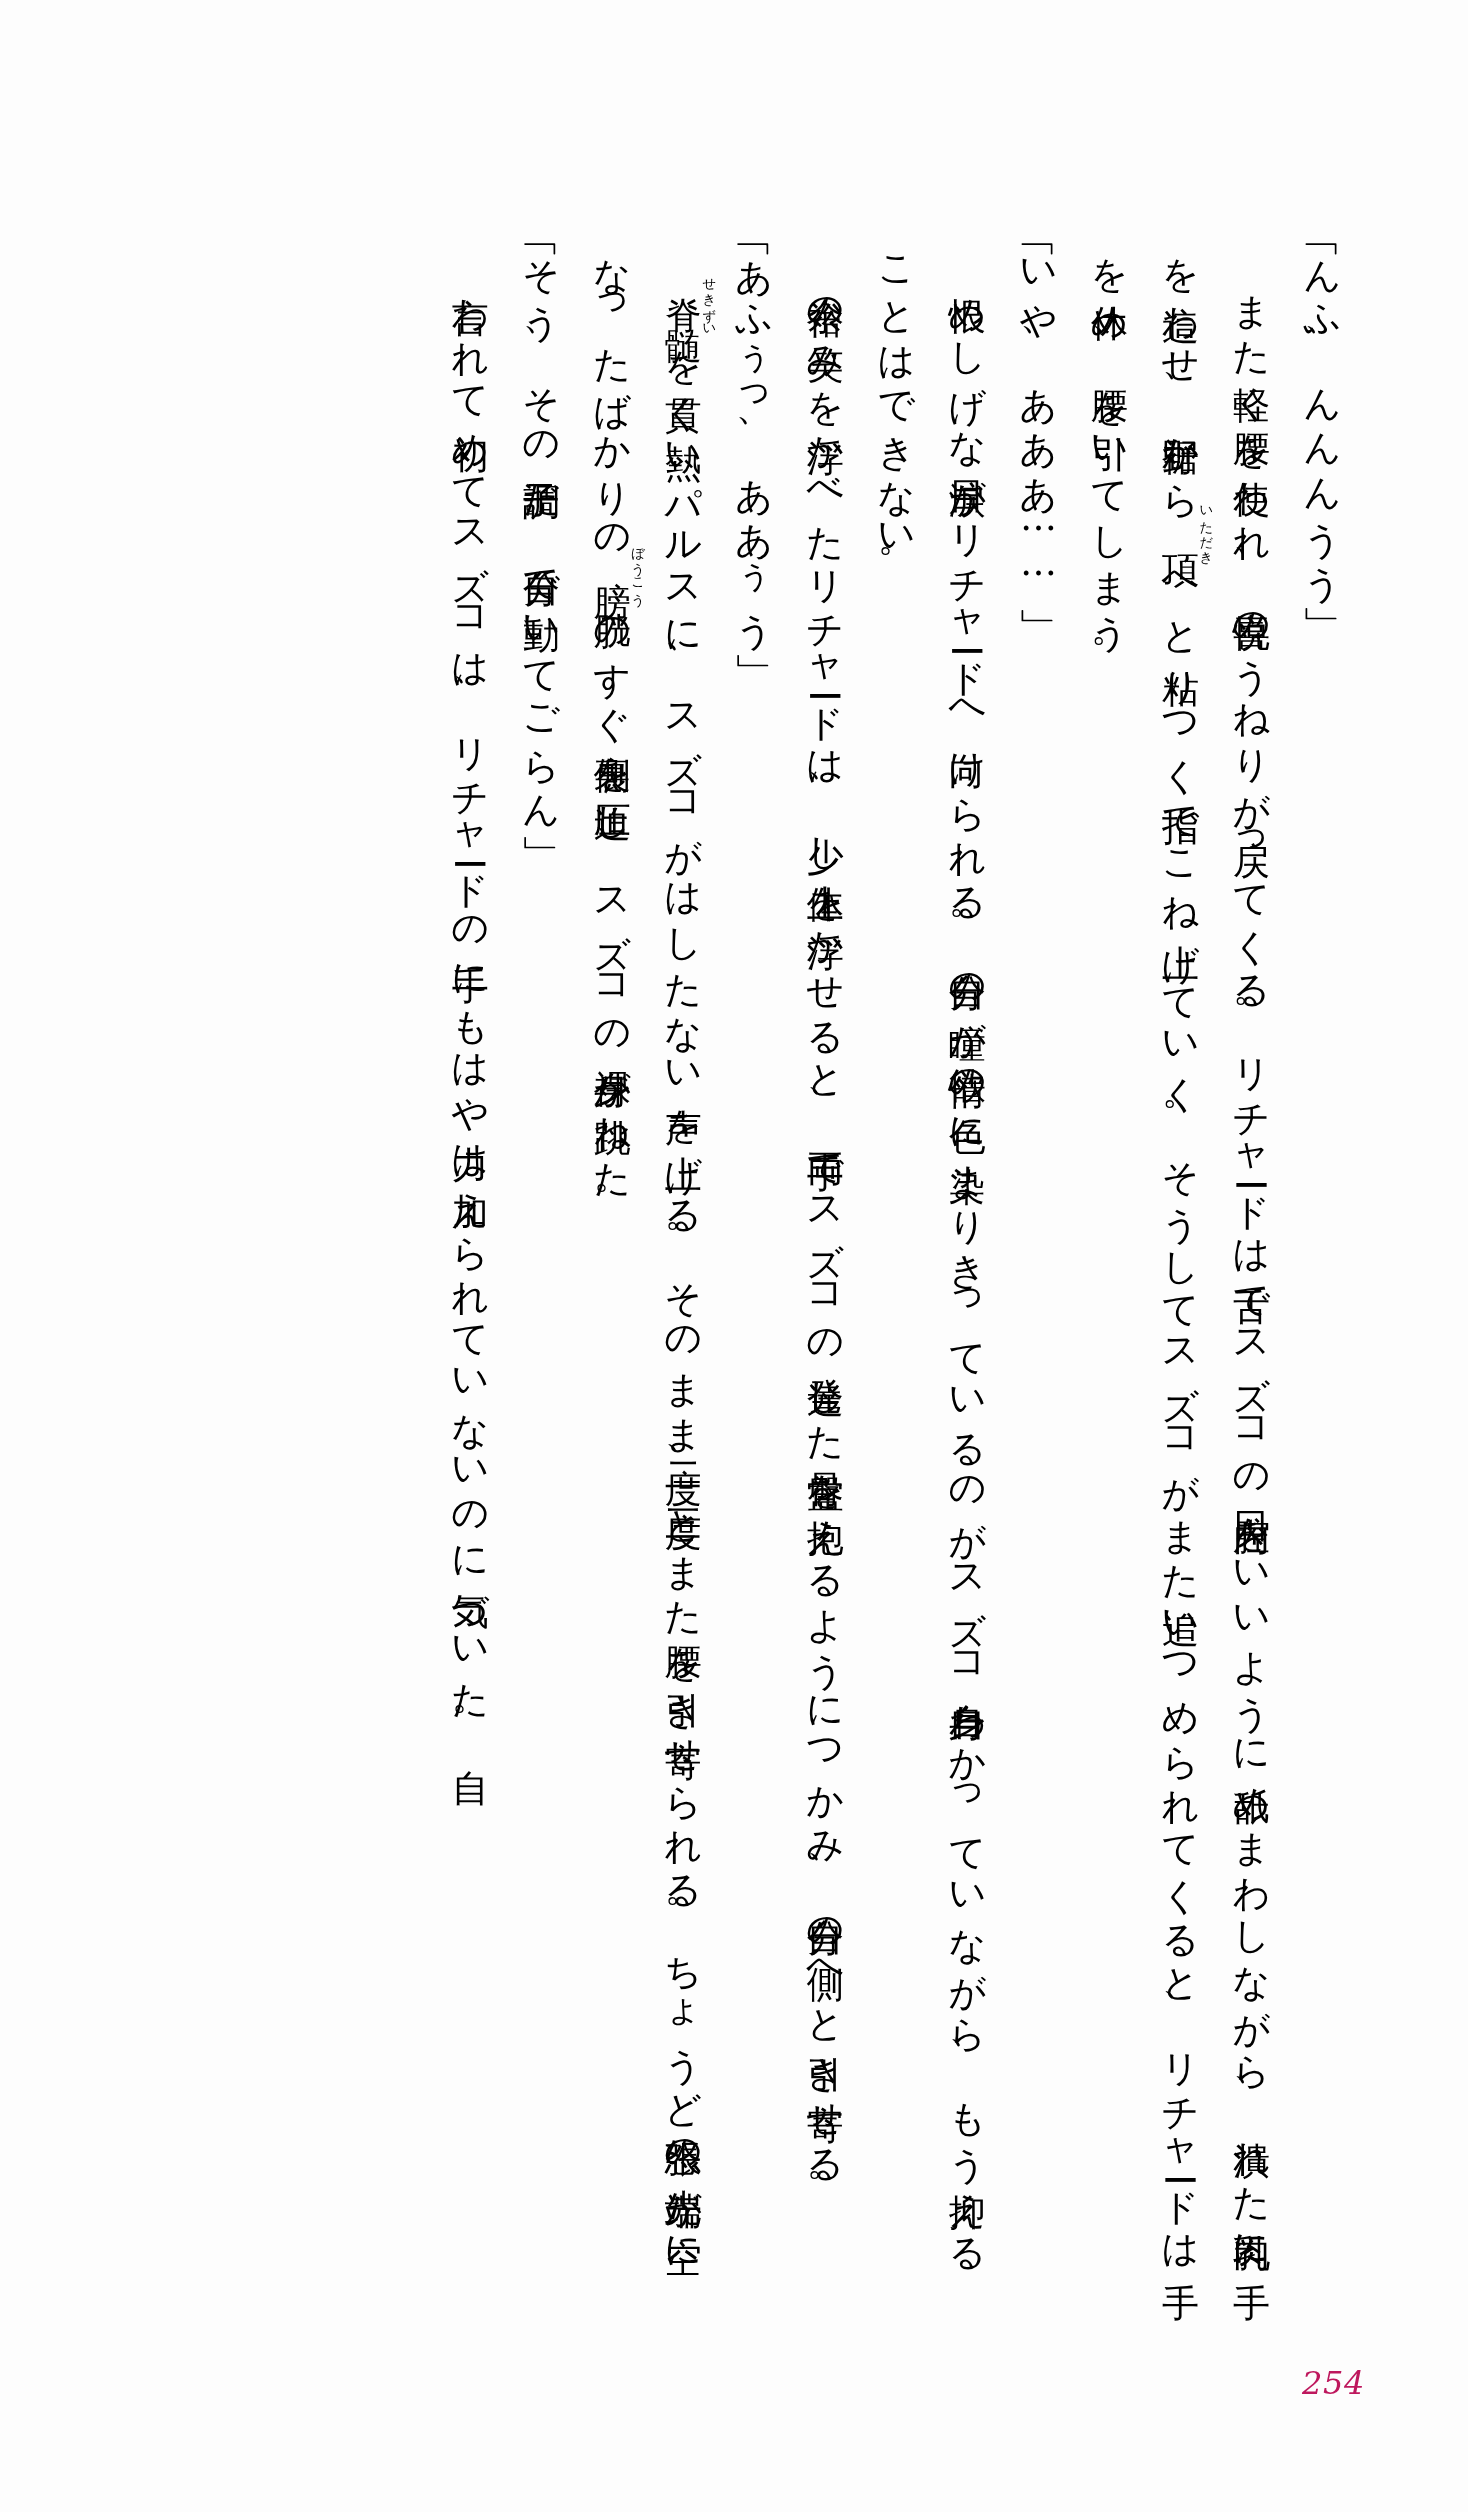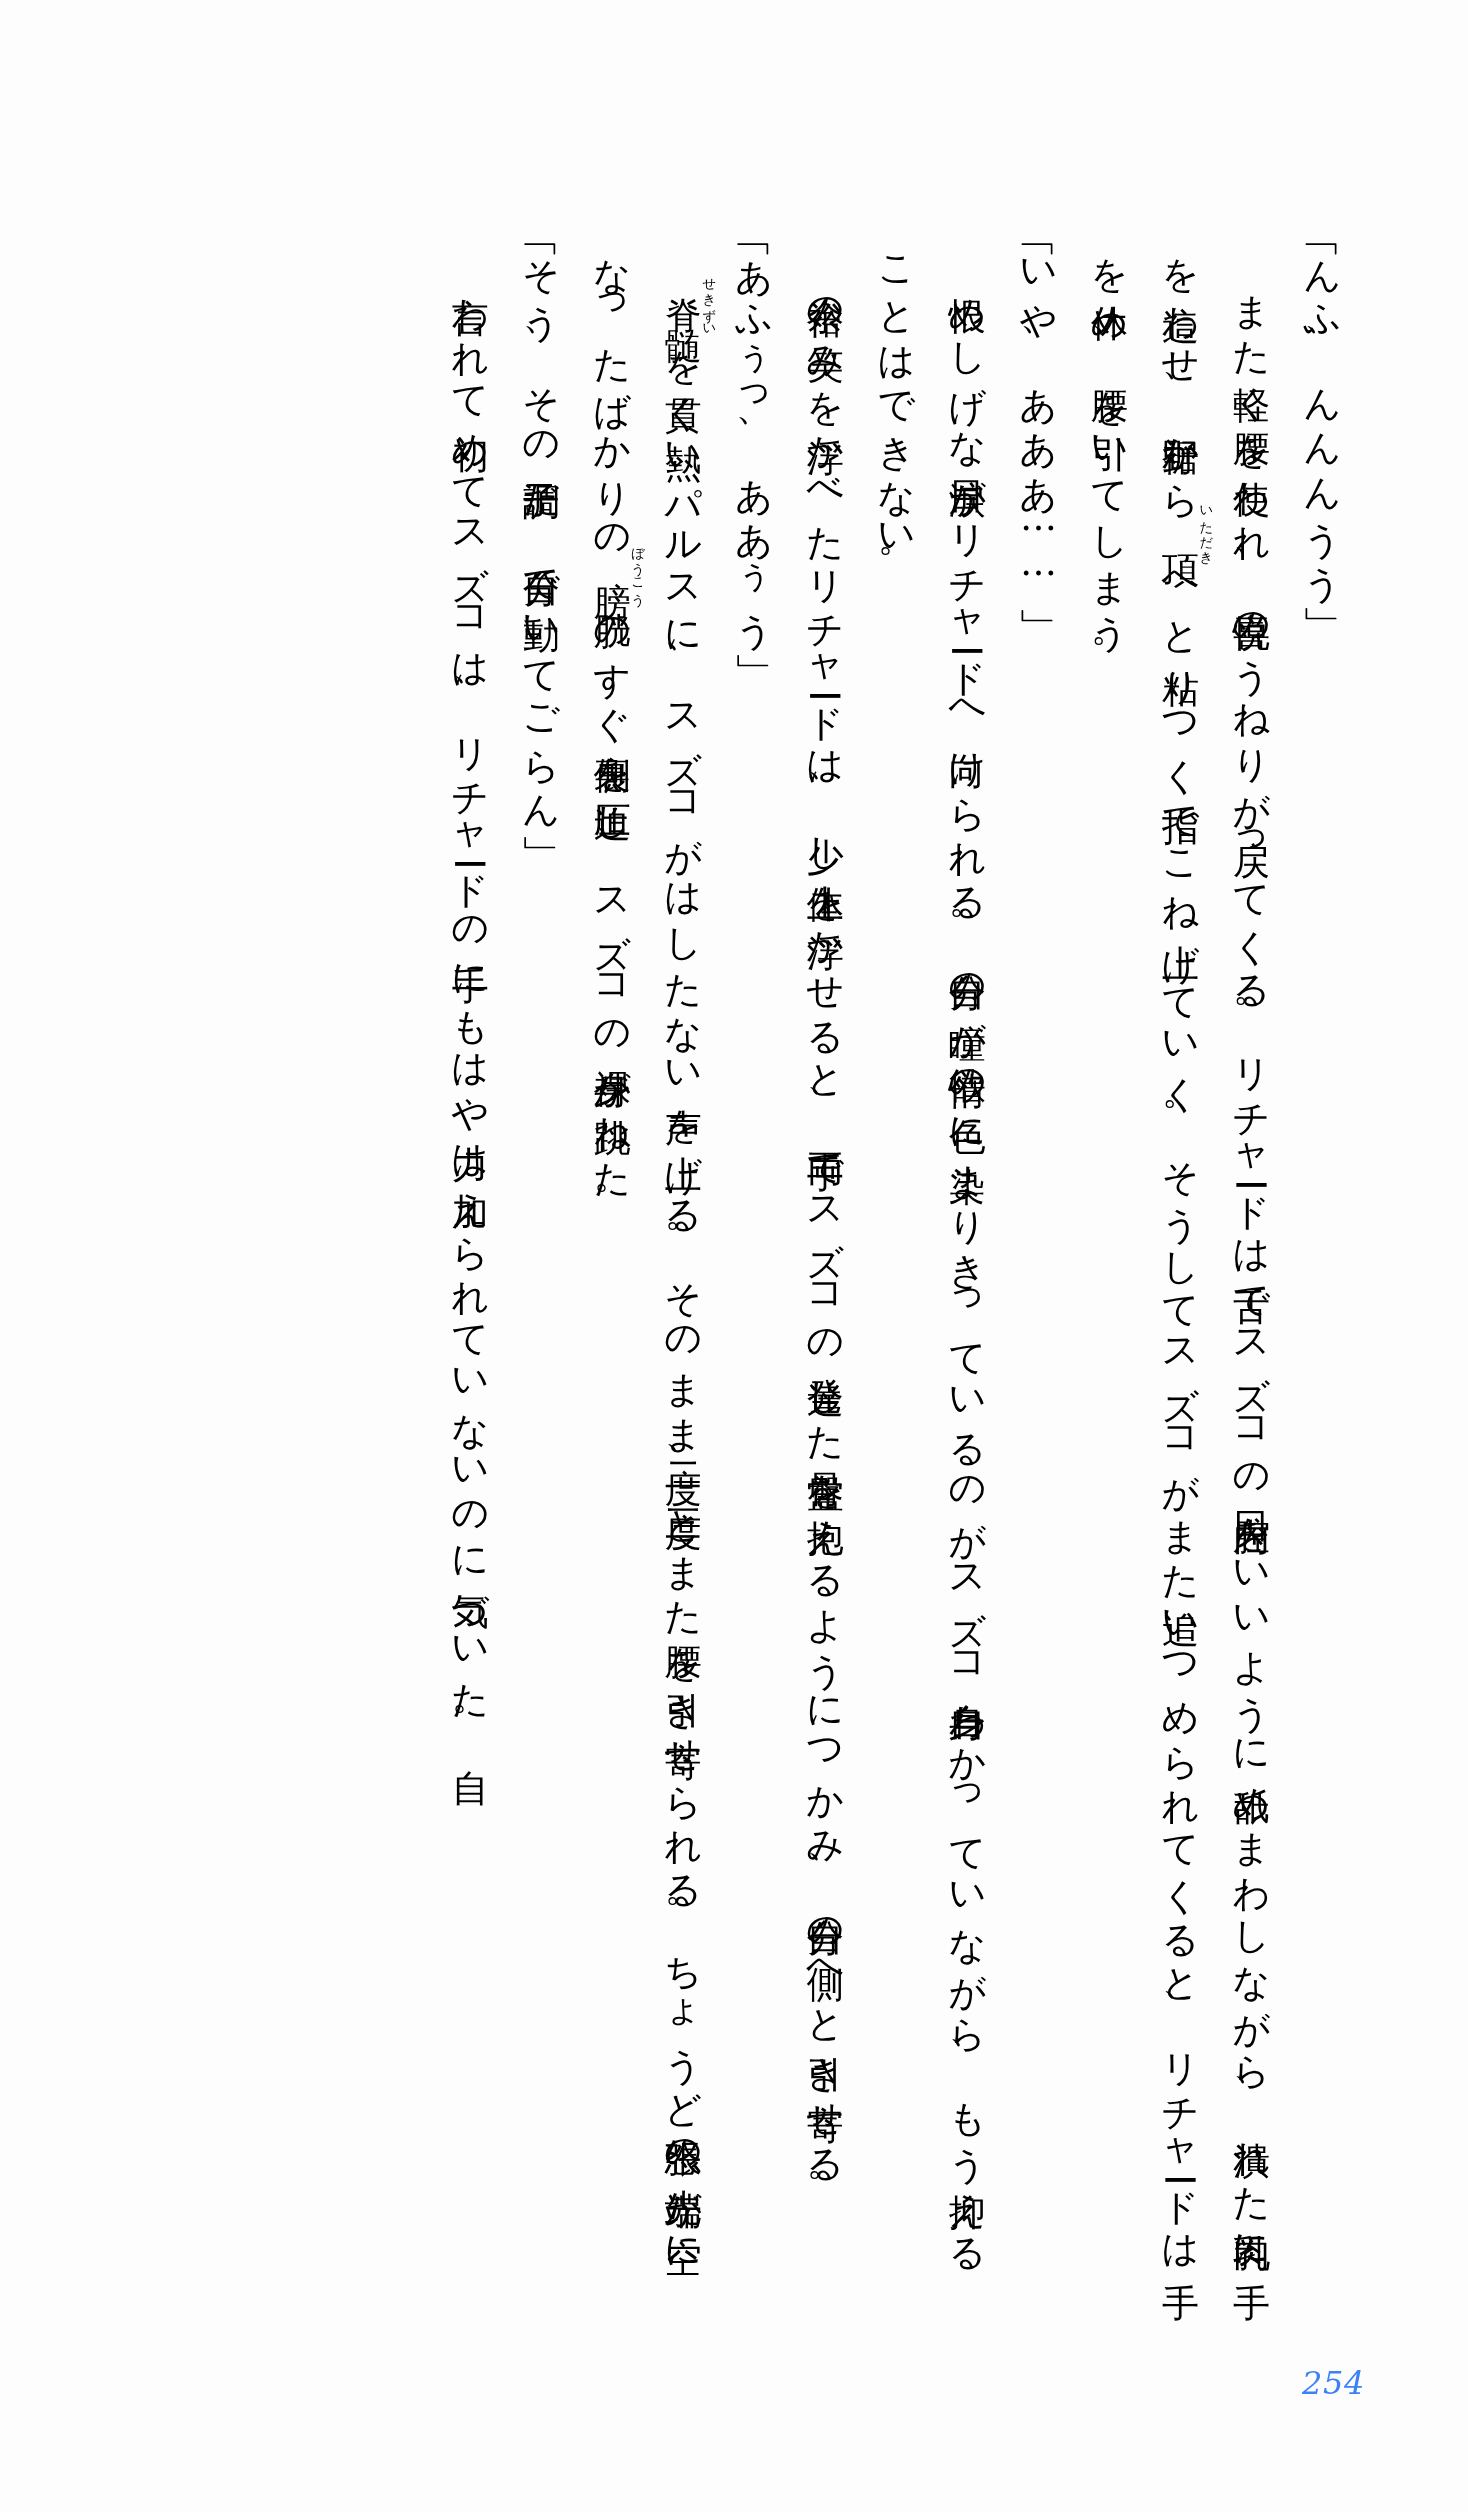--- a/index.html
+++ b/index.html
@@ -59,21 +59,21 @@
   }
 
   .page-number {
     position: absolute;
     right: 104px;
     bottom: 110px;
     font-family: "DejaVu Serif", "Liberation Serif", serif;
     font-style: italic;
     font-size: 32px;
     letter-spacing: 0.02em;
-    color: #3b82f6;
+    color: #be185d;
   }
 </style>
 </head>
 <body>
 
 <div class="page">
 
   <div class="text-block">
 
     <p class="para">「んふ、んんんうう」</p>

